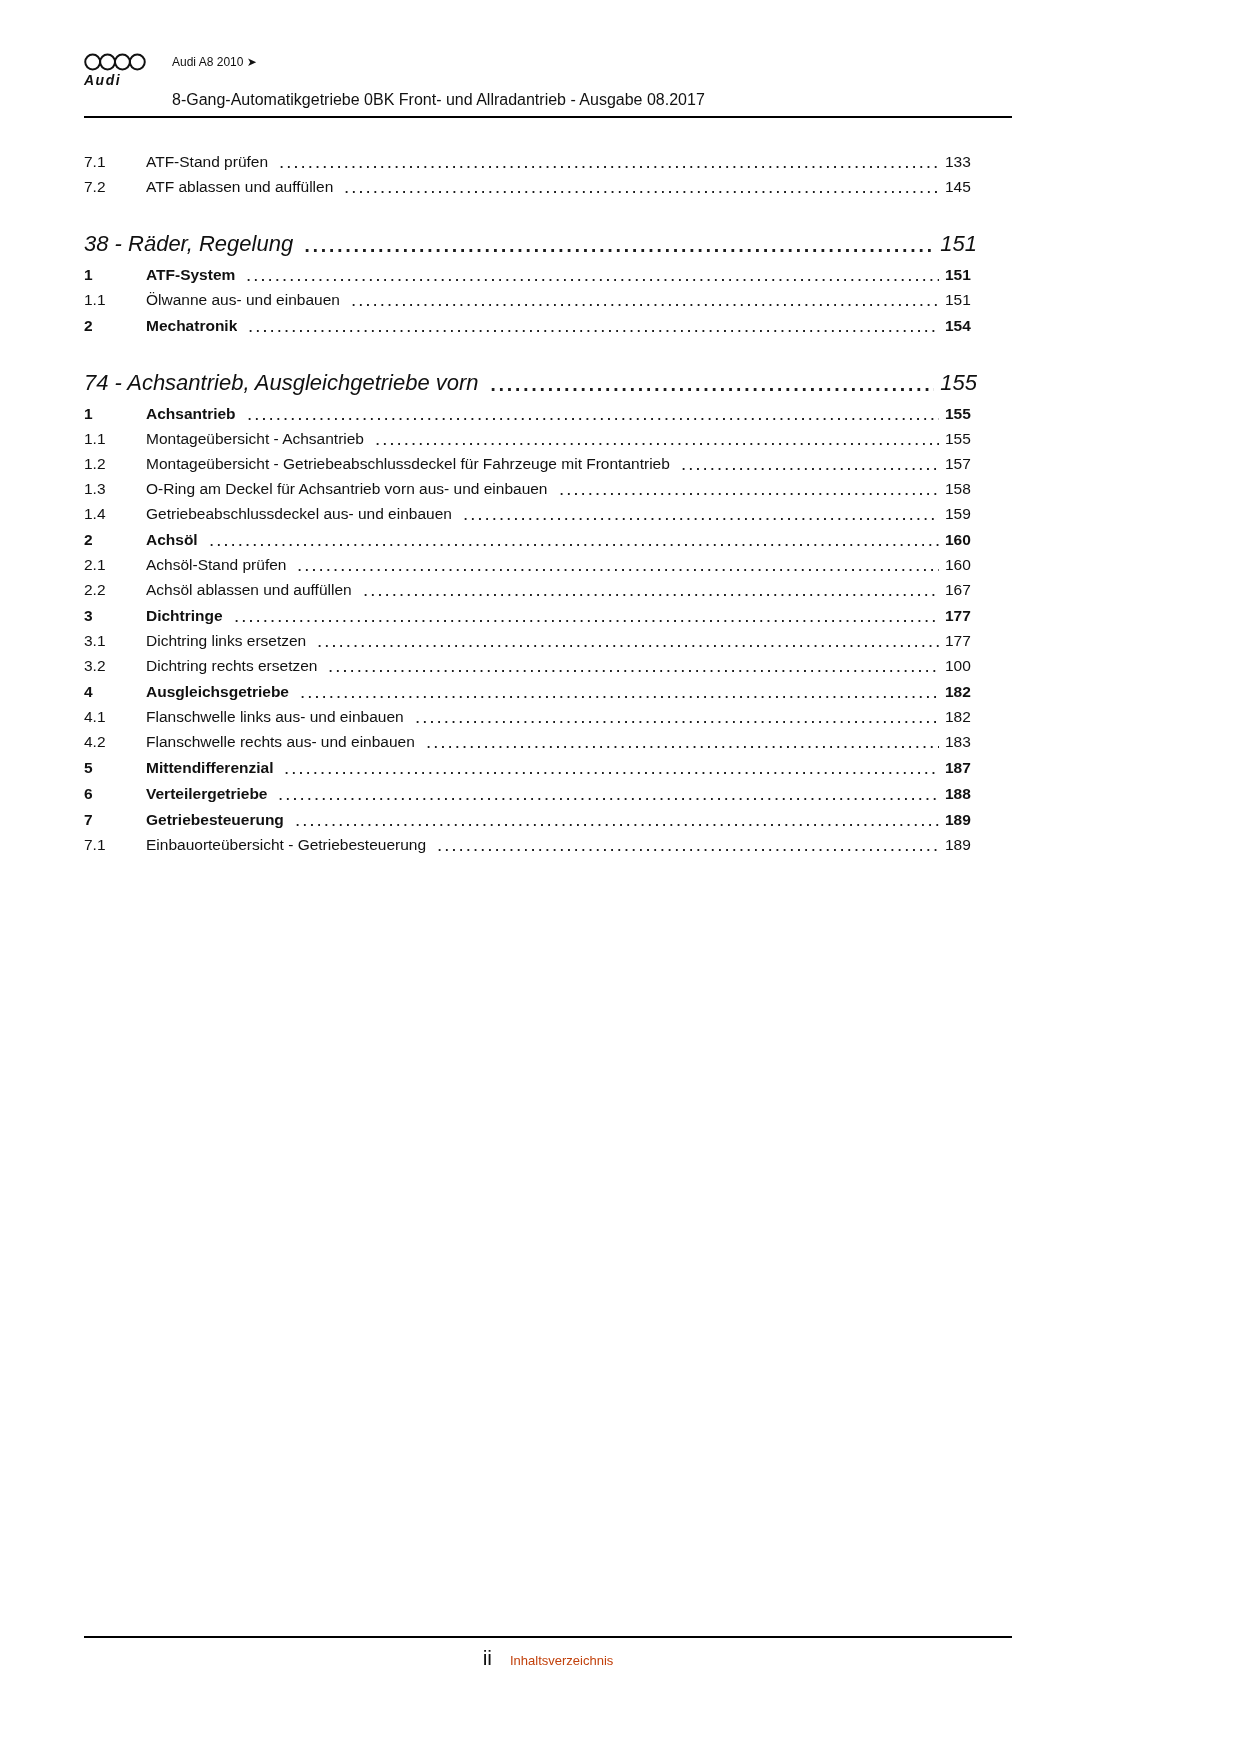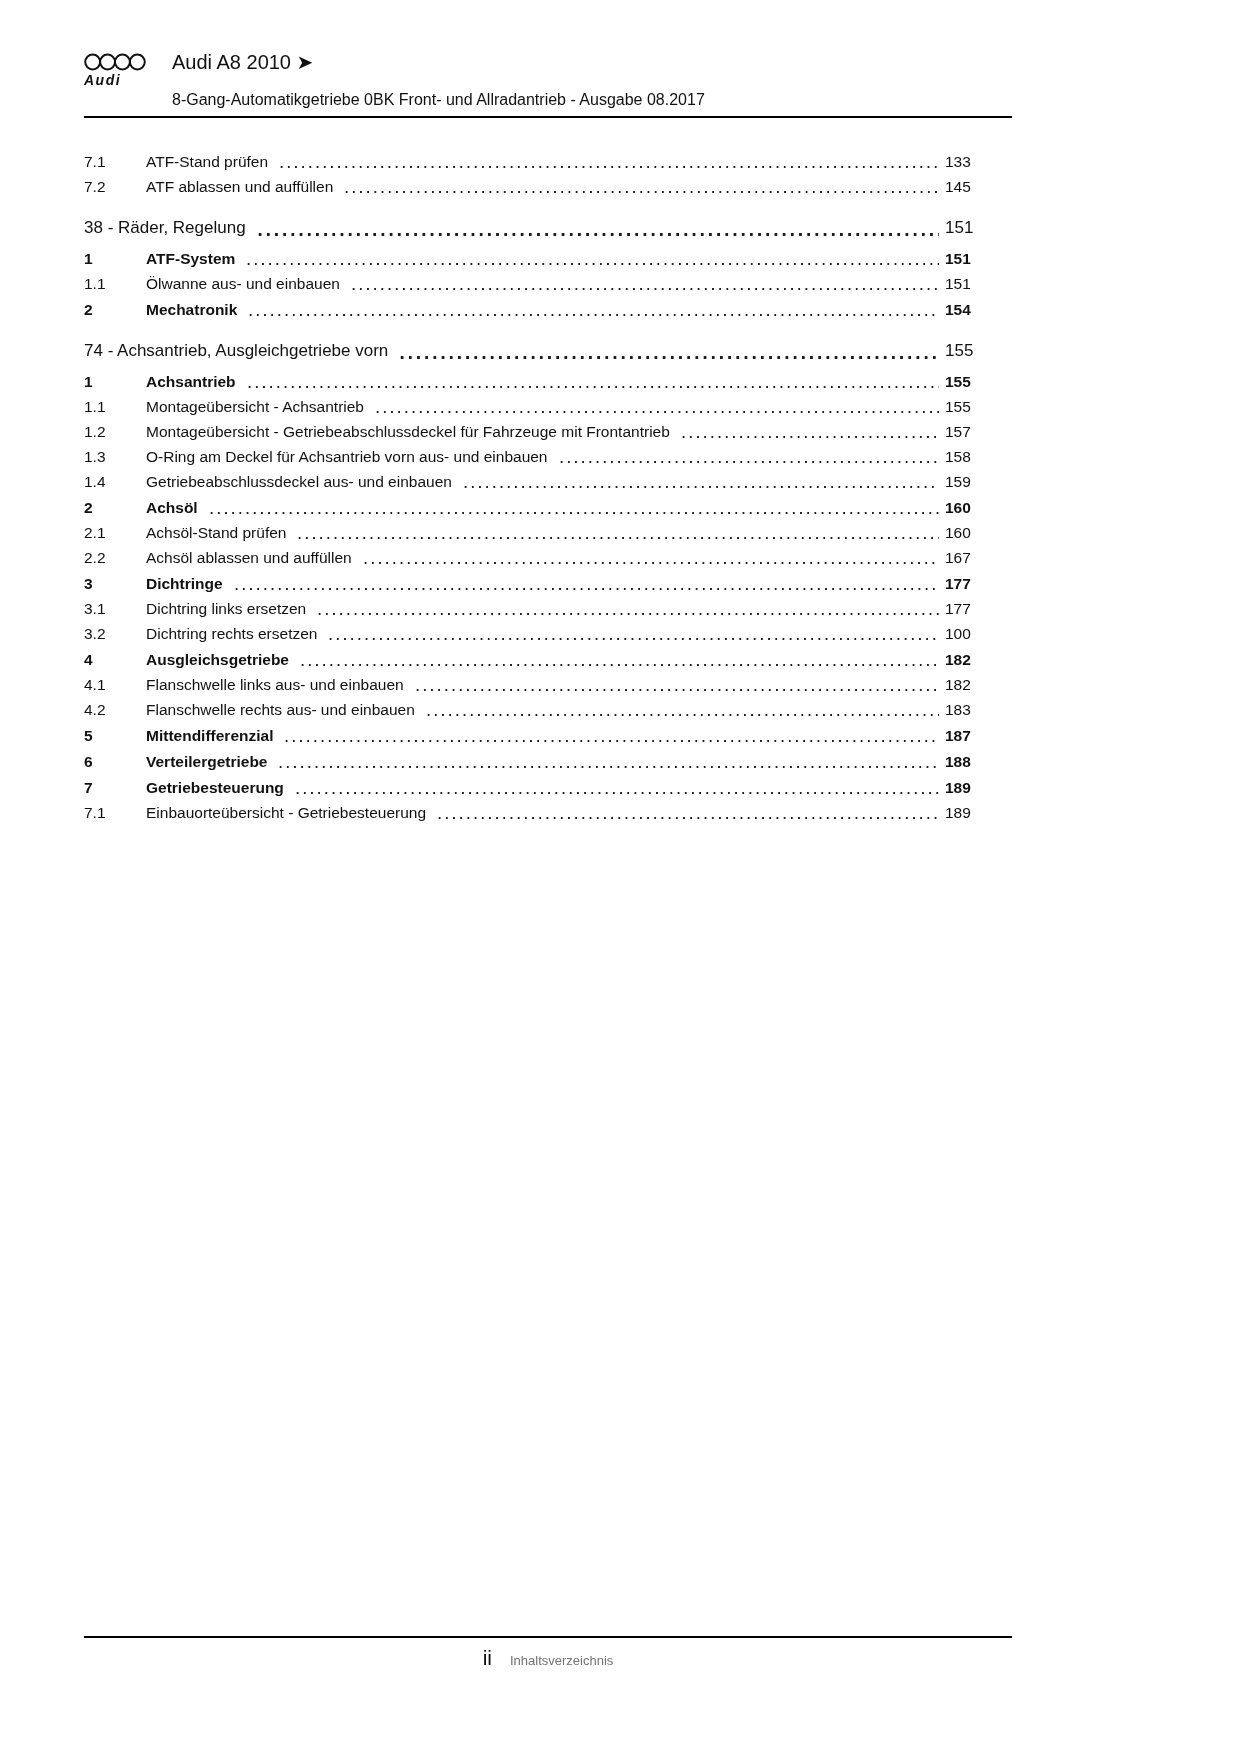--- a/index.html
+++ b/index.html
@@ -21,21 +21,21 @@
   .rings { display: block; width: 62px; height: 20px; }
   .brand {
     font-style: italic;
     font-weight: bold;
     font-size: 14px;
     letter-spacing: 1.5px;
     margin-top: 1px;
     line-height: 14px;
   }
   .header-text { flex: 1; }
-  .header-line1 { font-size: 20px; line-height: 20px; }
+  .header-line1 { font-size: 12px; line-height: 20px; }
   .header-line2 { font-size: 16px; line-height: 20px; margin-top: 18px; }
   .header-rule { border: 0; border-top: 2px solid #000; margin: 6px 0 0 0; }
 
   
   .toc { position: absolute; top: 150px; left: 84px; right: 228px; }
   .row {
     display: flex;
     align-items: baseline;
     font-size: 15.5px;
     line-height: 23px;
@@ -52,39 +52,40 @@
     margin: 0 6px 4px 10px;
     background-image: radial-gradient(circle, #1c1c1c 1.15px, rgba(0,0,0,0) 1.35px);
     background-size: 7.2px 4px;
     background-repeat: repeat-x;
     background-position: 0 100%;
   }
   .row .page-num { flex: 0 0 auto; min-width: 32px; text-align: left; }
 
   .row.bold { font-weight: bold; margin-top: 3px; }
   .row.chapter {
-    font-size: 17px;
+    font-size: 22px;
     line-height: 27px;
-    margin-top: 16px;
+    margin-top: 32px;
     margin-bottom: 6px;
     font-weight: 400;
+    font-style: italic;
   }
   .row.chapter .leader {
     height: 5px;
     margin-bottom: 4px;
     background-image: radial-gradient(circle, #1c1c1c 1.4px, rgba(0,0,0,0) 1.6px);
     background-size: 8.2px 5px;
   }
 
   
   .footer { position: absolute; top: 1636px; left: 84px; right: 228px; }
   .footer-rule { border: 0; border-top: 2px solid #000; margin: 0; }
   .footer-text { display: flex; align-items: baseline; margin-top: 8px; justify-content: center; }
   .footer-pageno { font-size: 21px; line-height: 24px; }
-  .footer-label { font-size: 13px; margin-left: 18px; color: #737373; }
+  .footer-label { font-size: 13px; margin-left: 18px; color: #c2410c; }
 </style>
 </head>
 <body>
 
 <div class="page">
 
   <div class="header">
     <div class="header-top">
       <div class="logo-block">
         <svg class="rings" viewBox="0 0 100 30" xmlns="http://www.w3.org/2000/svg">

